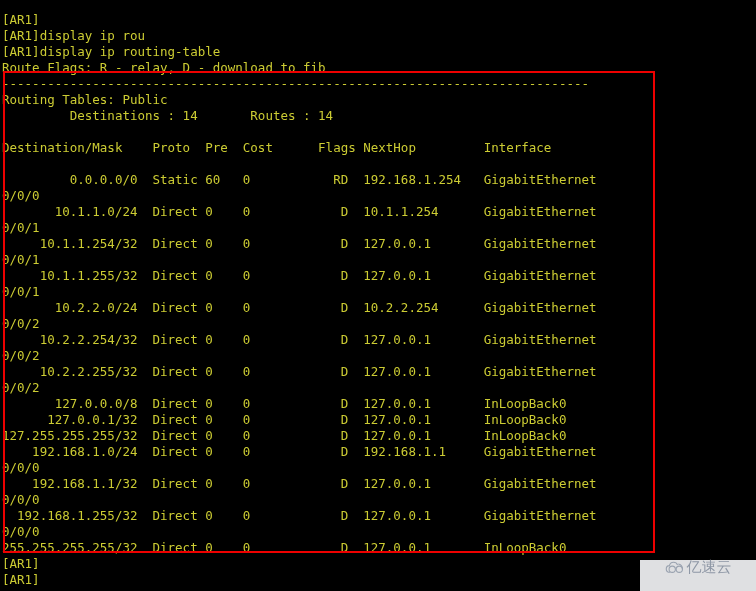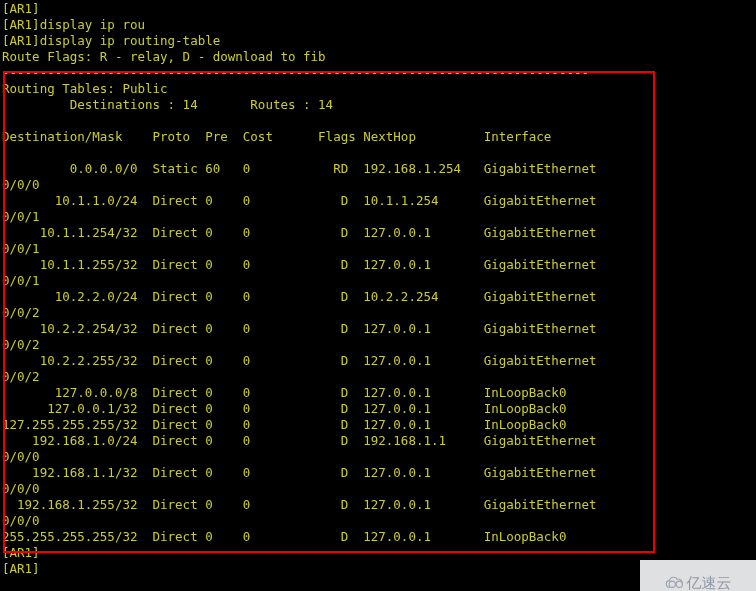--- a/index.html
+++ b/index.html
@@ -47,34 +47,34 @@
     border: 2px solid #ee0000;
     box-sizing: border-box;
     pointer-events: none;
     z-index: 5;
   }
 
   
   #text-flow {
     position: absolute;
     left: 2px;
-    top: 1px;
+    top: 12px;
     z-index: 2;
   }
 
   
   #watermark {
     position: absolute;
     right: 0px;
     bottom: 0px;
     width: 116px;
     height: 31px;
     background: rgba(240, 241, 243, 0.93);
     display: flex;
-    align-items: flex-end;
+    align-items: flex-start;
     justify-content: center;
     z-index: 20;
   }
   #watermark .wm-text {
     color: #8f98a6;
     font-family: "DejaVu Sans", "Liberation Sans", sans-serif;
     font-size: 15px;
     letter-spacing: 0px;
     line-height: 1;
   }

